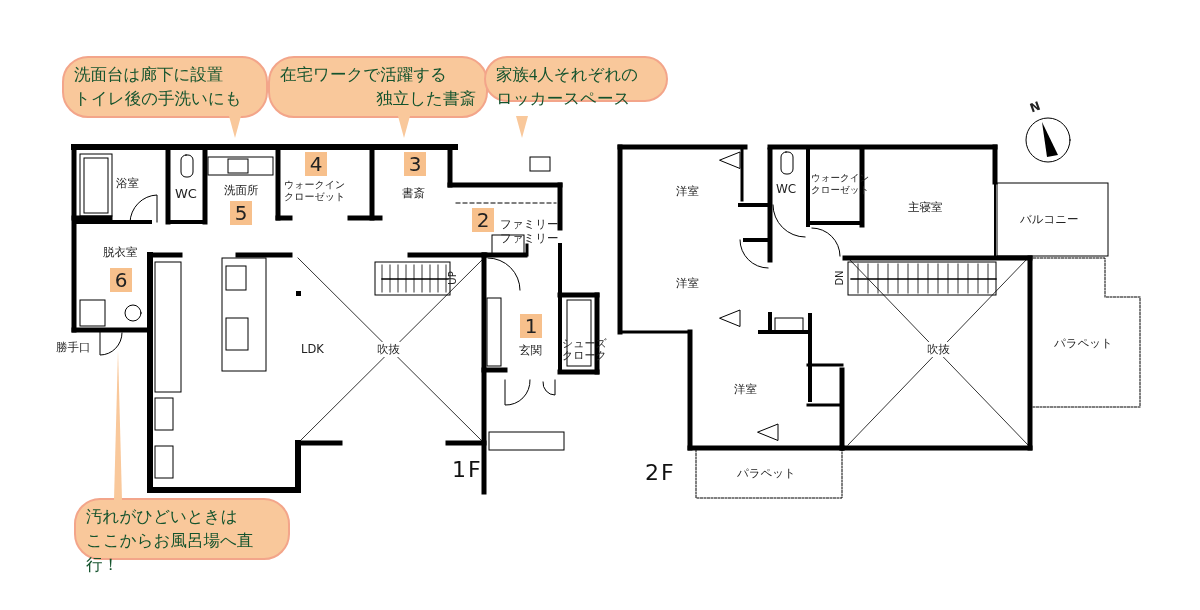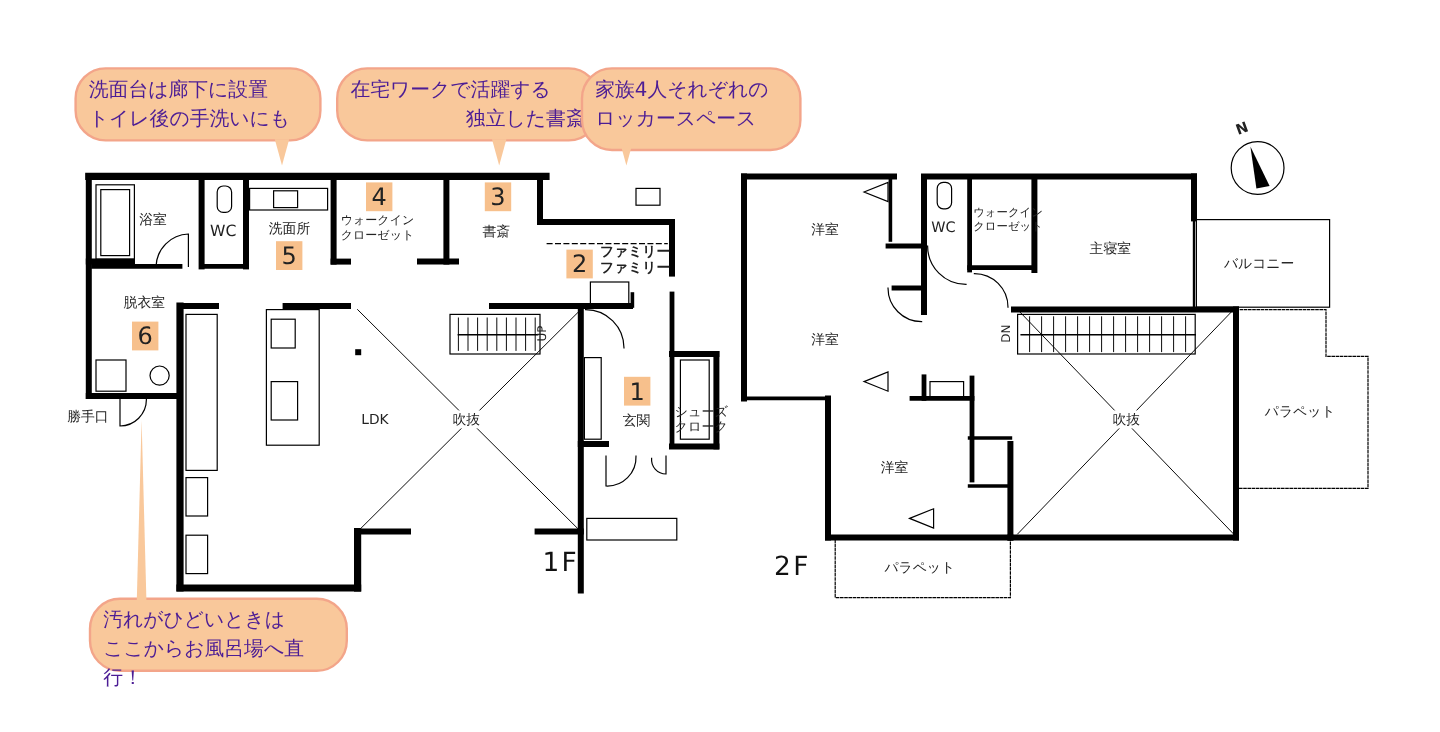--- a/index.html
+++ b/index.html
@@ -1,18 +1,18 @@
 <!DOCTYPE html>
 <html><head>
 <meta charset="utf-8">
 <style>
   html,body{margin:0;padding:0;background:#fff;}
   body{width:1200px;height:610px;position:relative;overflow:hidden;font-family:"DejaVu Sans",sans-serif;color:#222;}
   svg{position:absolute;left:0;top:0;}
-  .bubble{position:absolute;background:#f9c89b;border:2px solid #f3a58a;border-radius:26px;font-size:16.5px;line-height:24px;padding:5px 10px;color:#4c1d95;box-sizing:border-box;}
+  .bubble{position:absolute;background:#f9c89b;border:2px solid #f3a58a;border-radius:26px;font-size:16.5px;line-height:24px;padding:5px 10px;color:#14532d;box-sizing:border-box;}
   .bubble .tail{position:absolute;width:0;height:0;border-left:6px solid transparent;border-right:6px solid transparent;border-top:22px solid #f9c89b;}
   .bubble .tail-up{position:absolute;width:0;height:0;border-left:6px solid transparent;border-right:6px solid transparent;border-bottom:20px solid #f9c89b;}
   .lbl{position:absolute;font-size:11.5px;color:#222;white-space:nowrap;}
   .small{font-size:10px;line-height:12px;}
   .num{position:absolute;background:#f7c08c;width:22px;height:24px;font-size:20px;line-height:24px;text-align:center;color:#222;}
   .floor{position:absolute;font-size:22px;color:#111;letter-spacing:2px;}
 </style>
 </head>
 <body>
 
@@ -149,26 +149,26 @@
   </g>
   <path d="M1042 122 L1058 155 L1047 157 Z" fill="#000"></path>
   <rect x="296" y="291" width="5" height="5" fill="#000"></rect>
 </svg>
 
 <div class="bubble" style="left:62px;top:56px;width:206px;height:62px;">
   <div>洗面台は廊下に設置</div>
   <div>トイレ後の手洗いにも</div>
   <span class="tail" style="left:165px;top:58px;"></span>
 </div>
-<div class="bubble" style="left:280px;top:56px;width:220px;height:62px;text-align:right;">
+<div class="bubble" style="left:268px;top:56px;width:220px;height:62px;text-align:right;">
   <div style="text-align:left;">在宅ワークで活躍する</div>
   <div>独立した書斎</div>
   <span class="tail" style="left:128px;top:58px;"></span>
 </div>
-<div class="bubble" style="left:484px;top:56px;width:184px;height:70px;">
+<div class="bubble" style="left:484px;top:56px;width:184px;height:46px;font-family:Liberation Serif, serif;">
   <div>家族4人それぞれの</div>
   <div>ロッカースペース</div>
   <span class="tail" style="left:30px;top:58px;"></span>
 </div>
 <div class="bubble" style="left:74px;top:498px;width:216px;height:62px;">
   <span class="tail-up" style="left:38px;top:-150px;border-bottom-width:150px;border-left-width:4px;border-right-width:4px;"></span>
   <div>汚れがひどいときは</div>
   <div>ここからお風呂場へ直行！</div>
 </div>
 
@@ -177,21 +177,21 @@
 <div class="lbl" style="left:224px;top:183px;">洗面所</div>
 <div class="num" style="left:230px;top:201px;">5</div>
 <div class="num" style="left:305px;top:152px;">4</div>
 <div class="lbl small" style="left:284px;top:179px;">
   <div>ウォークイン</div>
   <div>クローゼット</div>
 </div>
 <div class="num" style="left:404px;top:152px;">3</div>
 <div class="lbl" style="left:402px;top:186px;">書斎</div>
 <div class="num" style="left:472px;top:208px;">2</div>
-<div class="lbl" style="left:500px;top:202px;line-height:14px;text-align:left;font-weight:bold;">
+<div class="lbl" style="left:500px;top:217px;line-height:14px;text-align:left;">
   <div>ファミリー</div>
   <div>ファミリー</div>
 </div>
 <div class="lbl" style="left:103px;top:245px;">脱衣室</div>
 <div class="num" style="left:110px;top:268px;">6</div>
 <div class="lbl" style="left:56px;top:340px;">勝手口</div>
 <div class="lbl" style="left:301px;top:342px;">LDK</div>
 <div class="lbl" style="left:377px;top:342px;background:#fff;">吹抜</div>
 <div class="num" style="left:520px;top:314px;">1</div>
 <div class="lbl" style="left:519px;top:343px;">玄関</div>

